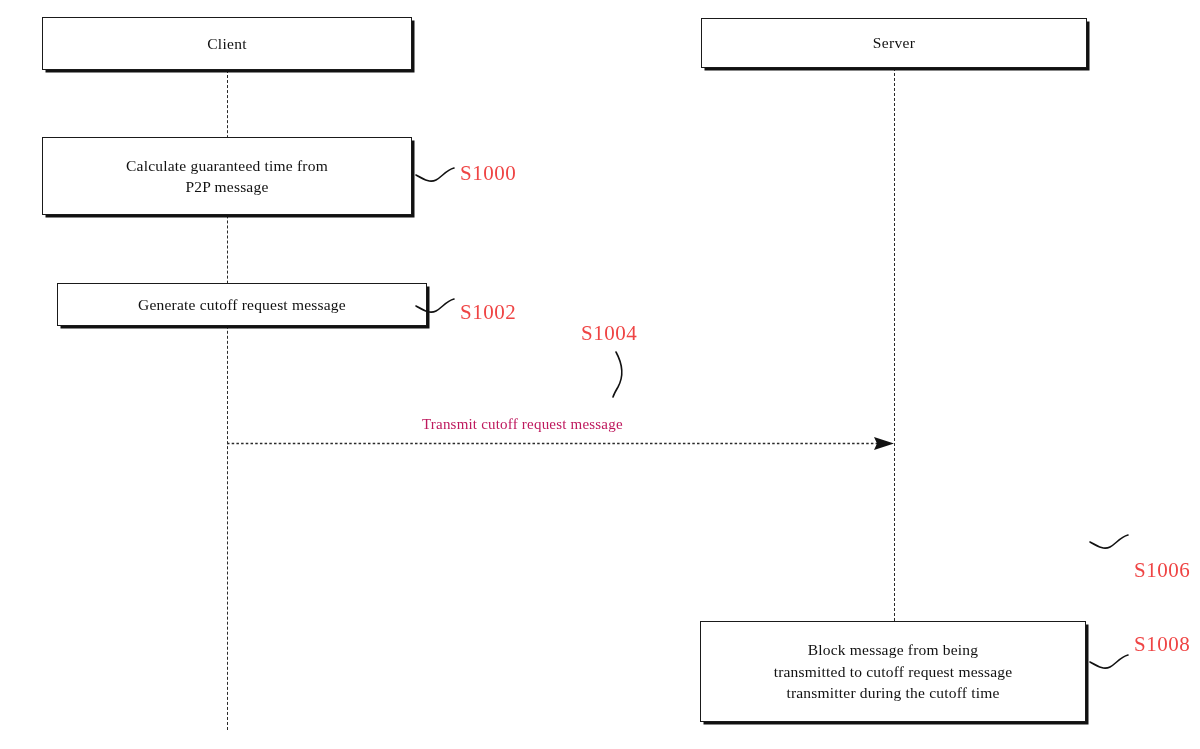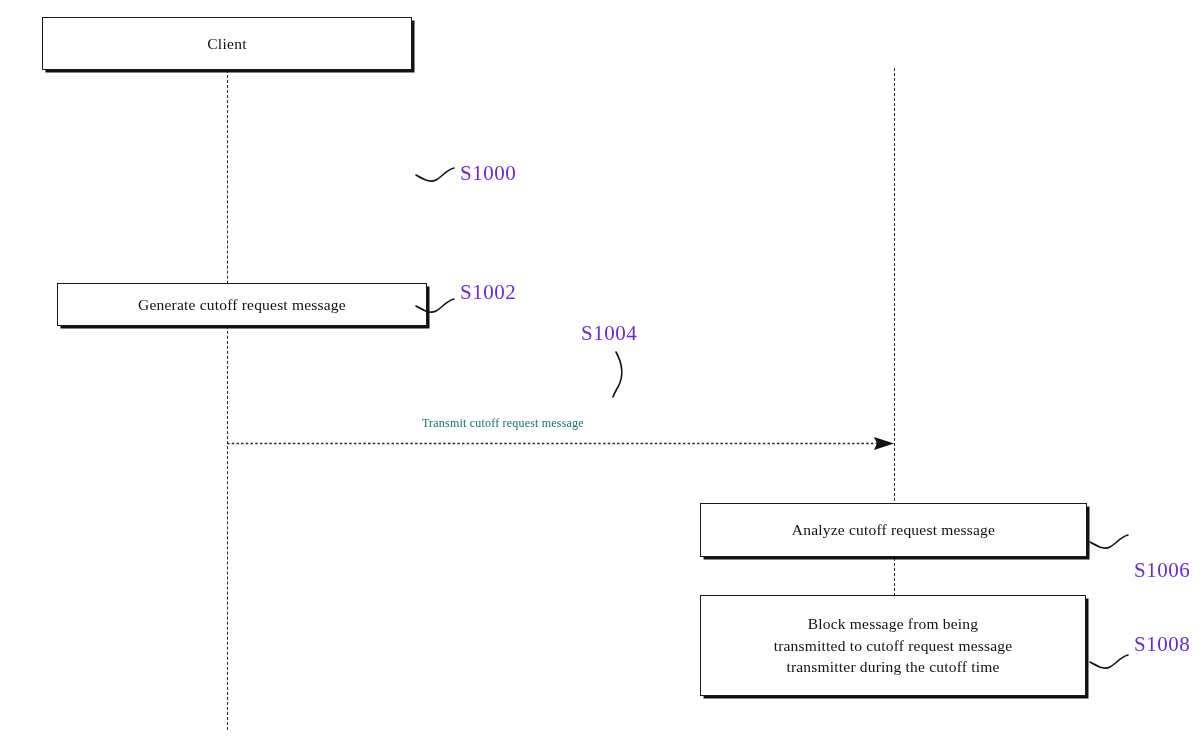--- a/index.html
+++ b/index.html
@@ -44,29 +44,29 @@
   
   .lifeline {
     position: absolute;
     width: 0;
     border-left: 1.6px dashed #2a2a2a;
   }
   
   .step-ref {
     position: absolute;
     font-size: 21px;
-    color: #6d28d9;
+    color: #ef4444;
     letter-spacing: 0.5px;
     white-space: nowrap;
   }
   
   .msg-label {
     position: absolute;
-    font-size: 12px;
-    color: #0f766e;
+    font-size: 15px;
+    color: #be185d;
     letter-spacing: 0.2px;
     white-space: nowrap;
   }
   
   #overlay {
     position: absolute;
     left: 0;
     top: 0;
     width: 1200px;
     height: 749px;
@@ -78,39 +78,43 @@
 
 <div id="canvas">
 
   <div class="lifeline" style="left:203px; top:70px; height:660px;"></div>
   <div class="lifeline" style="left:870px; top:68px; height:553px;"></div>
 
   <div class="box" style="left:18px; top:17px; width:370px; height:53px;">
     <span class="box-label actor-label">Client</span>
   </div>
 
+  <div class="box" style="left:677px; top:18px; width:386px; height:50px;">
+    <span class="box-label actor-label">Server</span>
+  </div>
 
+  <div class="box" style="left:18px; top:137px; width:370px; height:78px;">
+    <span class="box-label">Calculate guaranteed time from
+P2P message</span>
+  </div>
 
   <div class="box" style="left:33px; top:283px; width:370px; height:43px;">
     <span class="box-label">Generate cutoff request message</span>
   </div>
 
-  <div class="box" style="left:676px; top:503px; width:387px; height:54px;">
-    <span class="box-label">Analyze cutoff request message</span>
-  </div>
 
-  <div class="box" style="left:676px; top:595px; width:386px; height:101px;">
+  <div class="box" style="left:676px; top:621px; width:386px; height:101px;">
     <span class="box-label">Block message from being
 transmitted to cutoff request message
 transmitter during the cutoff time</span>
   </div>
 
   <div class="step-ref" style="left:436px; top:161px;"><span>S1000</span></div>
 
-  <div class="step-ref" style="left:436px; top:280px;"><span>S1002</span></div>
+  <div class="step-ref" style="left:436px; top:300px;"><span>S1002</span></div>
 
   <div class="step-ref" style="left:1110px; top:558px;"><span>S1006</span></div>
 
   <div class="step-ref" style="left:1110px; top:632px;"><span>S1008</span></div>
 
   <div class="step-ref" style="left:557px; top:321px;"><span>S1004</span></div>
 
   <div class="msg-label" style="left:398px; top:416px;"><span>Transmit cutoff request message</span></div>
 
   <svg id="overlay" viewBox="0 0 1200 749" xmlns="http://www.w3.org/2000/svg">

